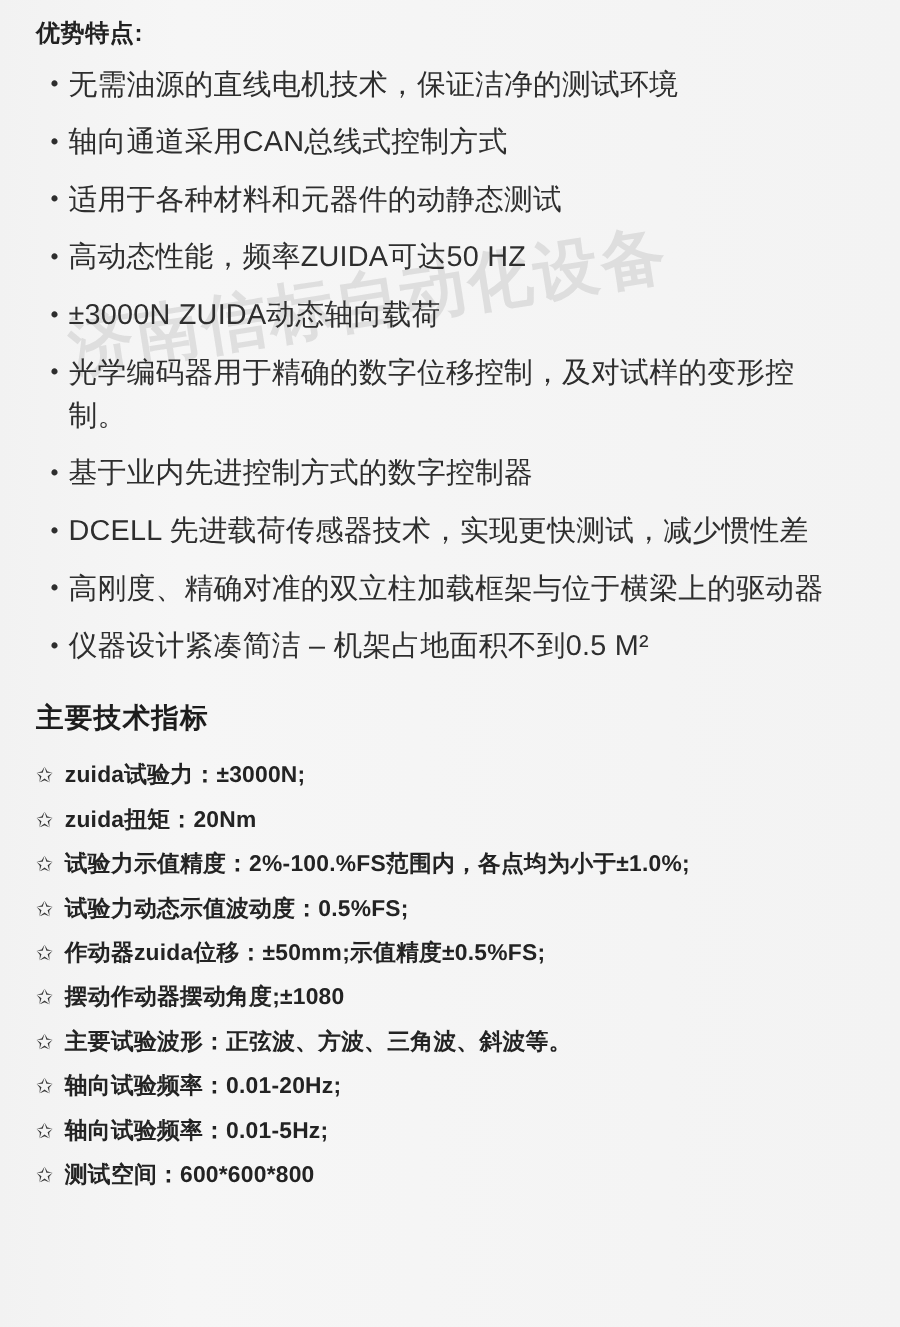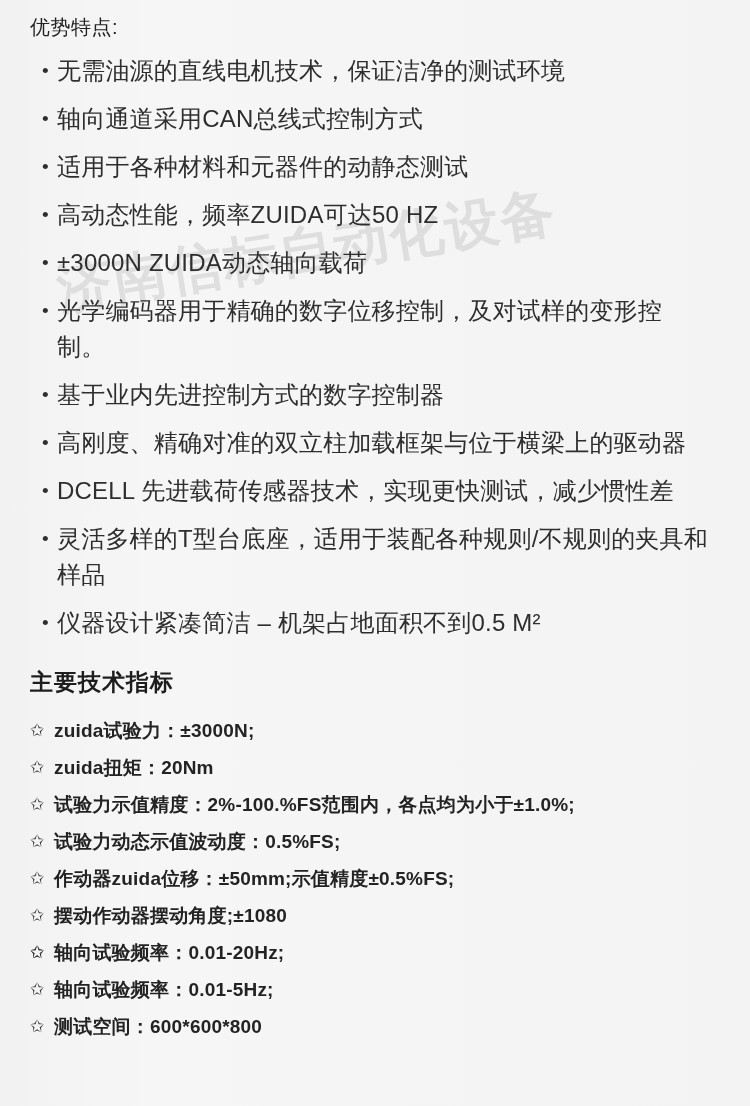--- a/index.html
+++ b/index.html
@@ -31,21 +31,21 @@
     font-weight: bold;
     color: rgba(120,120,120,0.18);
     transform: rotate(-9deg);
     letter-spacing: 2px;
     white-space: nowrap;
     pointer-events: none;
     font-family: "Liberation Sans", sans-serif;
   }
   .adv-title {
     font-size: 20px;
-    font-weight: normal;
+    font-weight: bold;
     color: #222;
     margin: 0 0 10px 0;
     letter-spacing: 0.5px;
   }
   ul.adv-list {
     list-style: none;
     margin: 0;
     padding: 0;
   }
   ul.adv-list li {
@@ -105,34 +105,33 @@
   <h2 class="adv-title">优势特点:</h2>
 
   <ul class="adv-list">
     <li>无需油源的直线电机技术，保证洁净的测试环境</li>
     <li>轴向通道采用CAN总线式控制方式</li>
     <li>适用于各种材料和元器件的动静态测试</li>
     <li>高动态性能，频率ZUIDA可达50 HZ</li>
     <li>±3000N ZUIDA动态轴向载荷</li>
     <li>光学编码器用于精确的数字位移控制，及对试样的变形控制。</li>
     <li>基于业内先进控制方式的数字控制器</li>
+    <li>DCELL 先进载荷传感器技术，实现更快测试，减少惯性差</li>
     <li>高刚度、精确对准的双立柱加载框架与位于横梁上的驱动器</li>
-    <li>DCELL 先进载荷传感器技术，实现更快测试，减少惯性差</li>
-    <li>灵活多样的T型台底座，适用于装配各种规则/不规则的夹具和样品</li>
     <li>仪器设计紧凑简洁 – 机架占地面积不到0.5 M²</li>
   </ul>
 
   <h2 class="spec-title">主要技术指标</h2>
 
   <ul class="spec-list">
     <li><span class="star">✩</span><span>zuida试验力：±3000N;</span></li>
     <li><span class="star">✩</span><span>zuida扭矩：20Nm</span></li>
     <li><span class="star">✩</span><span>试验力示值精度：2%-100.%FS范围内，各点均为小于±1.0%;</span></li>
     <li><span class="star">✩</span><span>试验力动态示值波动度：0.5%FS;</span></li>
     <li><span class="star">✩</span><span>作动器zuida位移：±50mm;示值精度±0.5%FS;</span></li>
     <li><span class="star">✩</span><span>摆动作动器摆动角度;±1080</span></li>
-    <li><span class="star">✩</span></li>
+    <li><span class="star">✩</span><span>主要试验波形：正弦波、方波、三角波、斜波等。</span></li>
     <li><span class="star">✩</span><span>轴向试验频率：0.01-20Hz;</span></li>
     <li><span class="star">✩</span><span>轴向试验频率：0.01-5Hz;</span></li>
     <li><span class="star">✩</span><span>测试空间：600*600*800</span></li>
   </ul>
 
 </div>
 
 </body></html>

